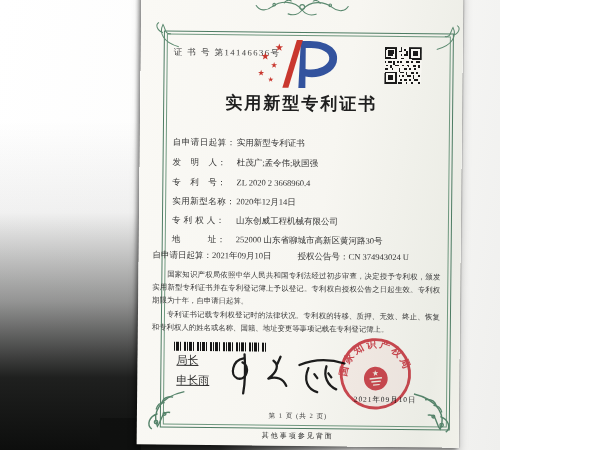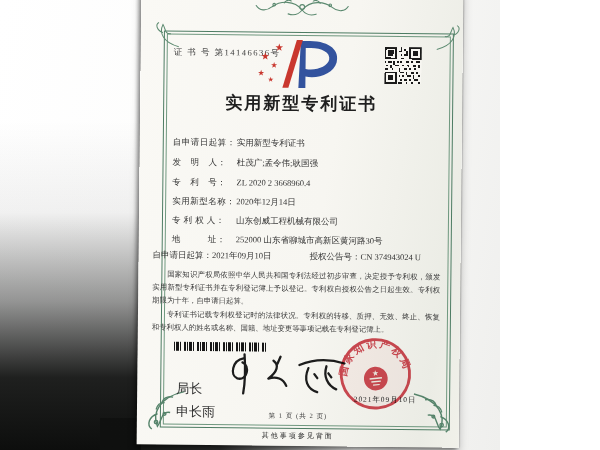--- a/index.html
+++ b/index.html
@@ -25,29 +25,29 @@
   .corner{position:absolute;}
   .cert-no{position:absolute;left:33px;top:60px;font-size:8.5px;color:#3a3a3a;
     letter-spacing:1.5px;}
   .logo{position:absolute;left:116px;top:50px;width:92px;height:52px;}
   .qr{position:absolute;left:244px;top:58px;width:37px;height:37px;}
   .title{position:absolute;left:0;top:104px;width:100%;text-align:center;margin:0;
     font-size:17px;font-weight:700;letter-spacing:2px;color:#1f1f1f;}
   .row{position:absolute;left:33px;font-size:8.5px;color:#333;white-space:nowrap;}
   .row .lbl{display:inline-block;width:62px;letter-spacing:.5px;}
   .grant{position:absolute;left:14px;top:263px;font-size:8.5px;color:#333;white-space:nowrap;}
-  .grant .g2{margin-left:38px;}
+  .grant .g2{margin-left:26px;}
   .paras{position:absolute;left:14px;top:281px;width:288px;font-size:7.4px;
     color:#3c3c3c;line-height:1.78;text-align:justify;}
   .paras p{margin:0;text-indent:2em;}
   .barcode{position:absolute;left:36px;top:355px;width:93px;height:9px;
     background:repeating-linear-gradient(90deg,#161616 0 1px,transparent 1px 2px,
       #161616 2px 5px,transparent 5px 6px,#161616 6px 7px,transparent 7px 10px,
       #161616 10px 12px,transparent 12px 13px);}
-  .signer{position:absolute;left:39px;top:390px;font-size:13px;color:#2e2e2e;line-height:1.8;}
+  .signer{position:absolute;left:39px;top:364px;font-size:11px;color:#2e2e2e;line-height:1.8;text-decoration:underline;}
   .signature{position:absolute;left:86px;top:364px;width:128px;height:46px;}
   .seal-date{position:absolute;left:196px;top:406px;width:104px;text-align:center;
     font-size:7.4px;color:#222;letter-spacing:1px;z-index:3;}
   .seal{position:absolute;left:200px;top:347px;width:76px;height:76px;z-index:4;
     mix-blend-mode:multiply;opacity:.93;transform:rotate(-6deg);}
   .page-info{position:absolute;left:0;top:424px;width:100%;text-align:center;
     font-size:6.6px;color:#3a3a3a;letter-spacing:1px;}
   .footer-note{position:absolute;left:0;top:443px;width:100%;text-align:center;
     font-size:7px;color:#2f2f2f;letter-spacing:2px;}
 </style>

